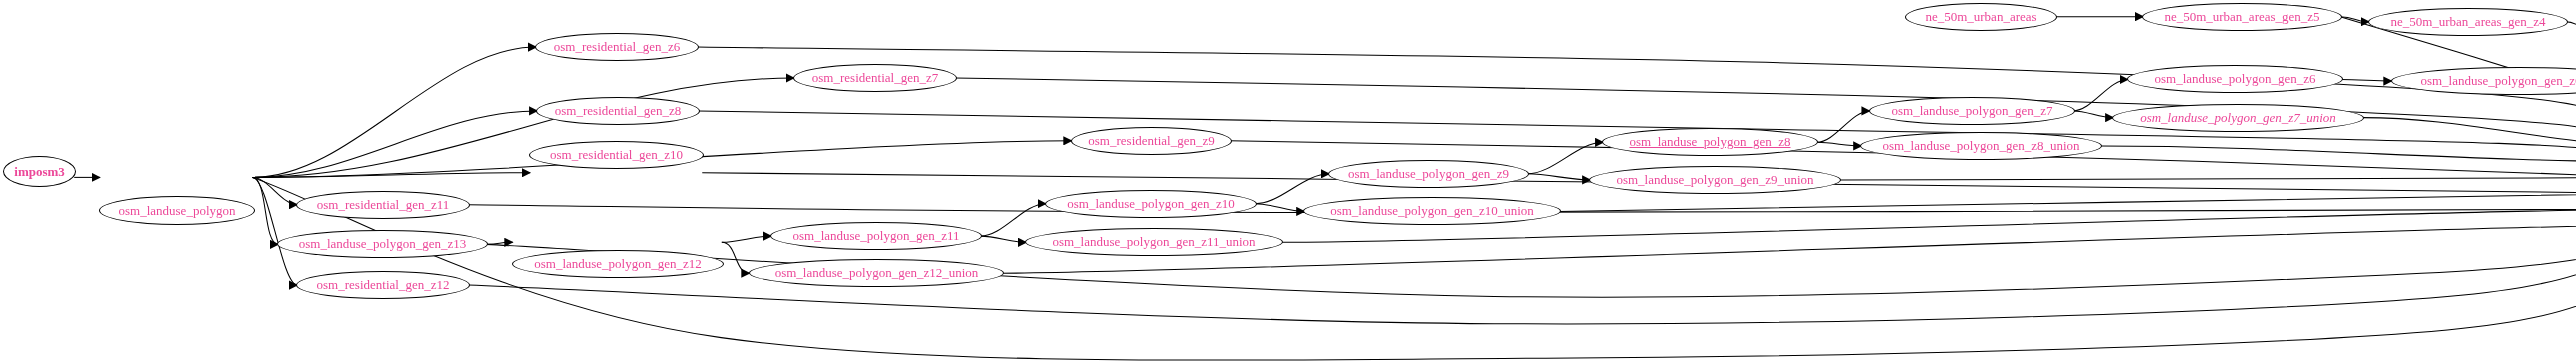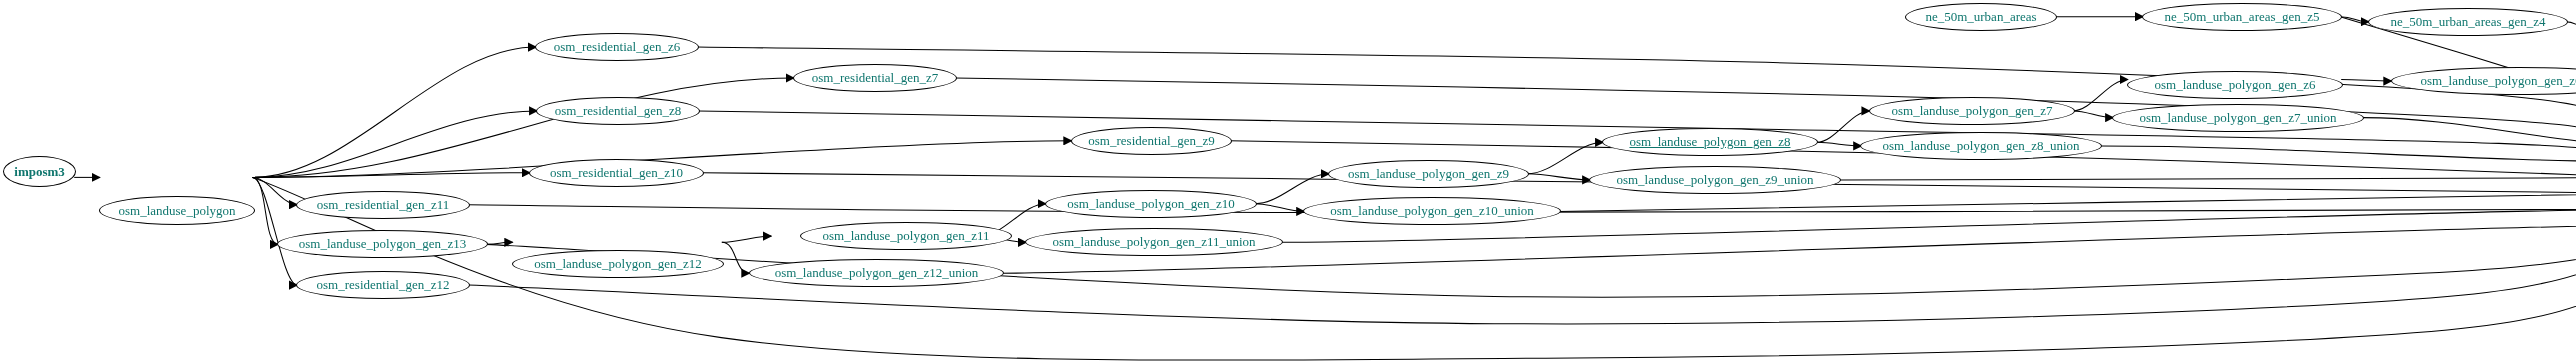--- a/index.html
+++ b/index.html
@@ -19,21 +19,21 @@
   .node {
     position: absolute;
     z-index: 2;
     display: flex;
     align-items: center;
     justify-content: center;
     background: #ffffff;
     border: 1px solid #000000;
     border-radius: 50%;
     font-size: 13px;
-    color: #0f766e;
+    color: #ec4899;
     white-space: nowrap;
     box-sizing: border-box;
   }
 </style>
 </head>
 <body>
 
 <div id="canvas">
 
   <svg id="edges-svg" width="2741" height="362" viewBox="0 0 5320 702">
@@ -90,36 +90,36 @@
   </svg>
 
   <div id="nodes-layer">
       <div class="node" style="left: 3.1px; top: 156px; width: 73px; height: 31px; background: rgb(255, 255, 255); border-color: rgb(0, 0, 0); font-weight: bold;">imposm3</div>
       <div class="node" style="left: 99px; top: 163px; width: 156px; height: 29px; background: rgb(255, 255, 255); border-color: rgb(0, 0, 0); margin-top: 33px;">osm_landuse_polygon</div>
       <div class="node" style="left: 296px; top: 191px; width: 174px; height: 28px; background: rgb(255, 255, 255); border-color: rgb(0, 0, 0);">osm_residential_gen_z11</div>
       <div class="node" style="left: 277px; top: 230px; width: 211px; height: 28px; background: rgb(255, 255, 255); border-color: rgb(0, 0, 0);">osm_landuse_polygon_gen_z13</div>
       <div class="node" style="left: 296px; top: 271px; width: 174px; height: 28px; background: rgb(255, 255, 255); border-color: rgb(0, 0, 0); text-align: right;">osm_residential_gen_z12</div>
       <div class="node" style="left: 535px; top: 33px; width: 164px; height: 28px; background: rgb(255, 255, 255); border-color: rgb(0, 0, 0);">osm_residential_gen_z6</div>
       <div class="node" style="left: 536px; top: 97px; width: 164px; height: 28px; background: rgb(255, 255, 255); border-color: rgb(0, 0, 0);">osm_residential_gen_z8</div>
-      <div class="node" style="left: 529px; top: 159px; width: 175px; height: 28px; background: rgb(255, 255, 255); border-color: rgb(0, 0, 0);">osm_residential_gen_z10</div>
+      <div class="node" style="left: 529px; top: 141px; width: 175px; height: 28px; background: rgb(255, 255, 255); border-color: rgb(0, 0, 0);">osm_residential_gen_z10</div>
       <div class="node" style="left: 512px; top: 228px; width: 212px; height: 28px; background: rgb(255, 255, 255); border-color: rgb(0, 0, 0); margin-top: 22px;">osm_landuse_polygon_gen_z12</div>
       <div class="node" style="left: 793px; top: 64px; width: 164px; height: 28px; background: rgb(255, 255, 255); border-color: rgb(0, 0, 0);">osm_residential_gen_z7</div>
-      <div class="node" style="left: 800px; top: 222px; width: 212px; height: 28px; background: rgb(255, 255, 255); border-color: rgb(0, 0, 0);">osm_landuse_polygon_gen_z11</div>
+      <div class="node" style="left: 770px; top: 222px; width: 212px; height: 28px; background: rgb(255, 255, 255); border-color: rgb(0, 0, 0);">osm_landuse_polygon_gen_z11</div>
       <div class="node" style="left: 749px; top: 259px; width: 255px; height: 28px; background: rgb(255, 255, 255); border-color: rgb(0, 0, 0);">osm_landuse_polygon_gen_z12_union</div>
       <div class="node" style="left: 1071px; top: 127px; width: 161px; height: 28px; background: rgb(255, 255, 255); border-color: rgb(0, 0, 0);">osm_residential_gen_z9</div>
       <div class="node" style="left: 1045px; top: 190px; width: 212px; height: 28px; background: rgb(255, 255, 255); border-color: rgb(0, 0, 0);">osm_landuse_polygon_gen_z10</div>
       <div class="node" style="left: 1025px; top: 228px; width: 258px; height: 28px; background: rgb(255, 255, 255); border-color: rgb(0, 0, 0);">osm_landuse_polygon_gen_z11_union</div>
       <div class="node" style="left: 1328px; top: 160px; width: 201px; height: 28px; background: rgb(255, 255, 255); border-color: rgb(0, 0, 0);">osm_landuse_polygon_gen_z9</div>
       <div class="node" style="left: 1303px; top: 197px; width: 258px; height: 28px; background: rgb(255, 255, 255); border-color: rgb(0, 0, 0);">osm_landuse_polygon_gen_z10_union</div>
       <div class="node" style="left: 1602px; top: 128px; width: 216px; height: 28px; background: rgb(255, 255, 255); border-color: rgb(0, 0, 0); text-decoration: underline;">osm_landuse_polygon_gen_z8</div>
       <div class="node" style="left: 1589px; top: 166px; width: 252px; height: 28px; background: rgb(255, 255, 255); border-color: rgb(0, 0, 0);">osm_landuse_polygon_gen_z9_union</div>
       <div class="node" style="left: 1905px; top: 2.6px; width: 152px; height: 28px; background: rgb(255, 255, 255); border-color: rgb(0, 0, 0);">ne_50m_urban_areas</div>
       <div class="node" style="left: 1869px; top: 97px; width: 206px; height: 28px; background: rgb(255, 255, 255); border-color: rgb(0, 0, 0);">osm_landuse_polygon_gen_z7</div>
       <div class="node" style="left: 1860px; top: 132px; width: 242px; height: 28px; background: rgb(255, 255, 255); border-color: rgb(0, 0, 0);">osm_landuse_polygon_gen_z8_union</div>
       <div class="node" style="left: 2142px; top: 2.6px; width: 200px; height: 28px; background: rgb(255, 255, 255); border-color: rgb(0, 0, 0);">ne_50m_urban_areas_gen_z5</div>
-      <div class="node" style="left: 2127px; top: 71px; width: 216px; height: 28px; background: rgb(255, 255, 255); border-color: rgb(0, 0, 0); text-align: right;">osm_landuse_polygon_gen_z6</div>
-      <div class="node" style="left: 2112px; top: 104px; width: 252px; height: 28px; background: rgb(255, 255, 255); border-color: rgb(0, 0, 0);">osm_landuse_polygon_gen_z7_union</div>
+      <div class="node" style="left: 2127px; top: 65px; width: 216px; height: 28px; background: rgb(255, 255, 255); border-color: rgb(0, 0, 0); text-align: right;">osm_landuse_polygon_gen_z6</div>
+      <div class="node" style="left: 2112px; top: 104px; width: 252px; height: 28px; background: rgb(255, 255, 255); border-color: rgb(0, 0, 0); font-style: italic;">osm_landuse_polygon_gen_z7_union</div>
       <div class="node" style="left: 2368px; top: 7.7px; width: 200px; height: 28px; background: rgb(255, 255, 255); border-color: rgb(0, 0, 0);">ne_50m_urban_areas_gen_z4</div>
       <div class="node" style="left: 2391px; top: 67px; width: 256px; height: 28px; background: rgb(255, 255, 255); border-color: rgb(0, 0, 0);">osm_landuse_polygon_gen_z6_union</div>
     </div>
 
 </div>
 
 
 </body></html>

